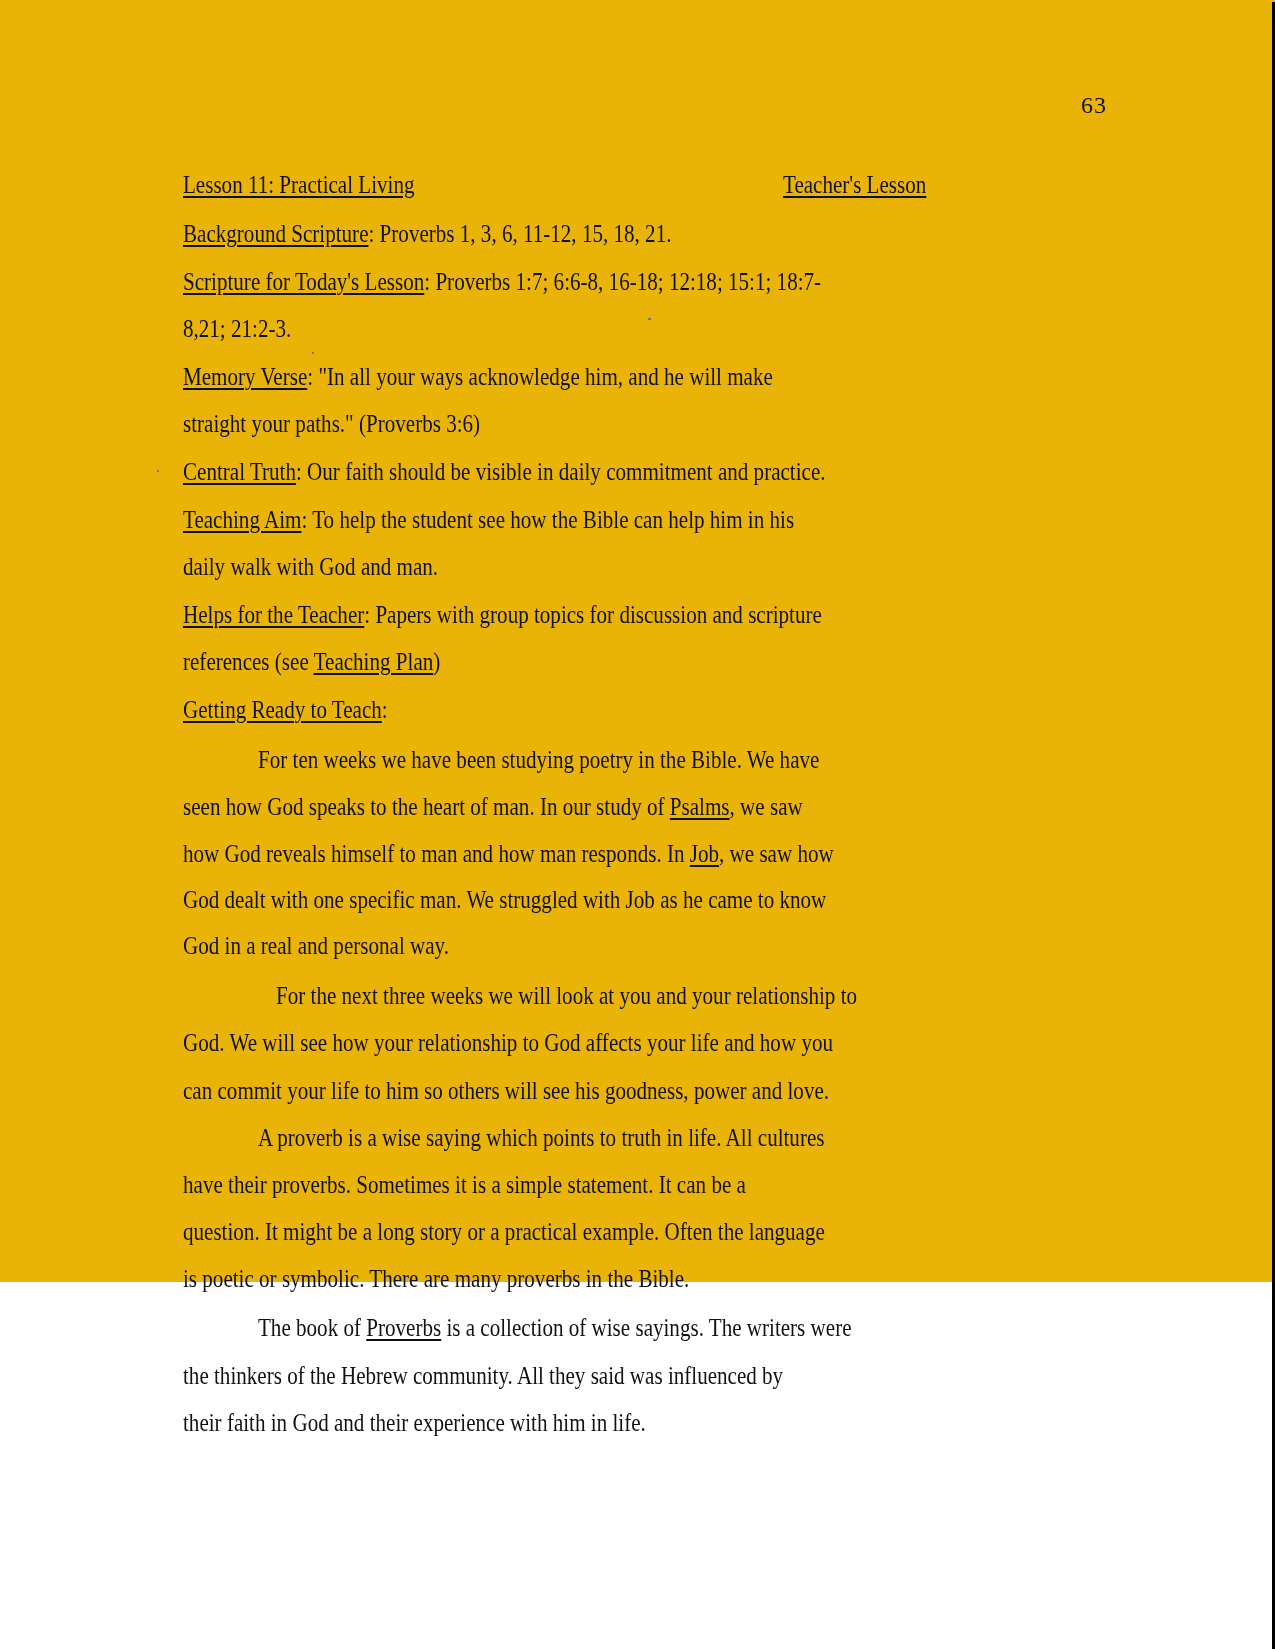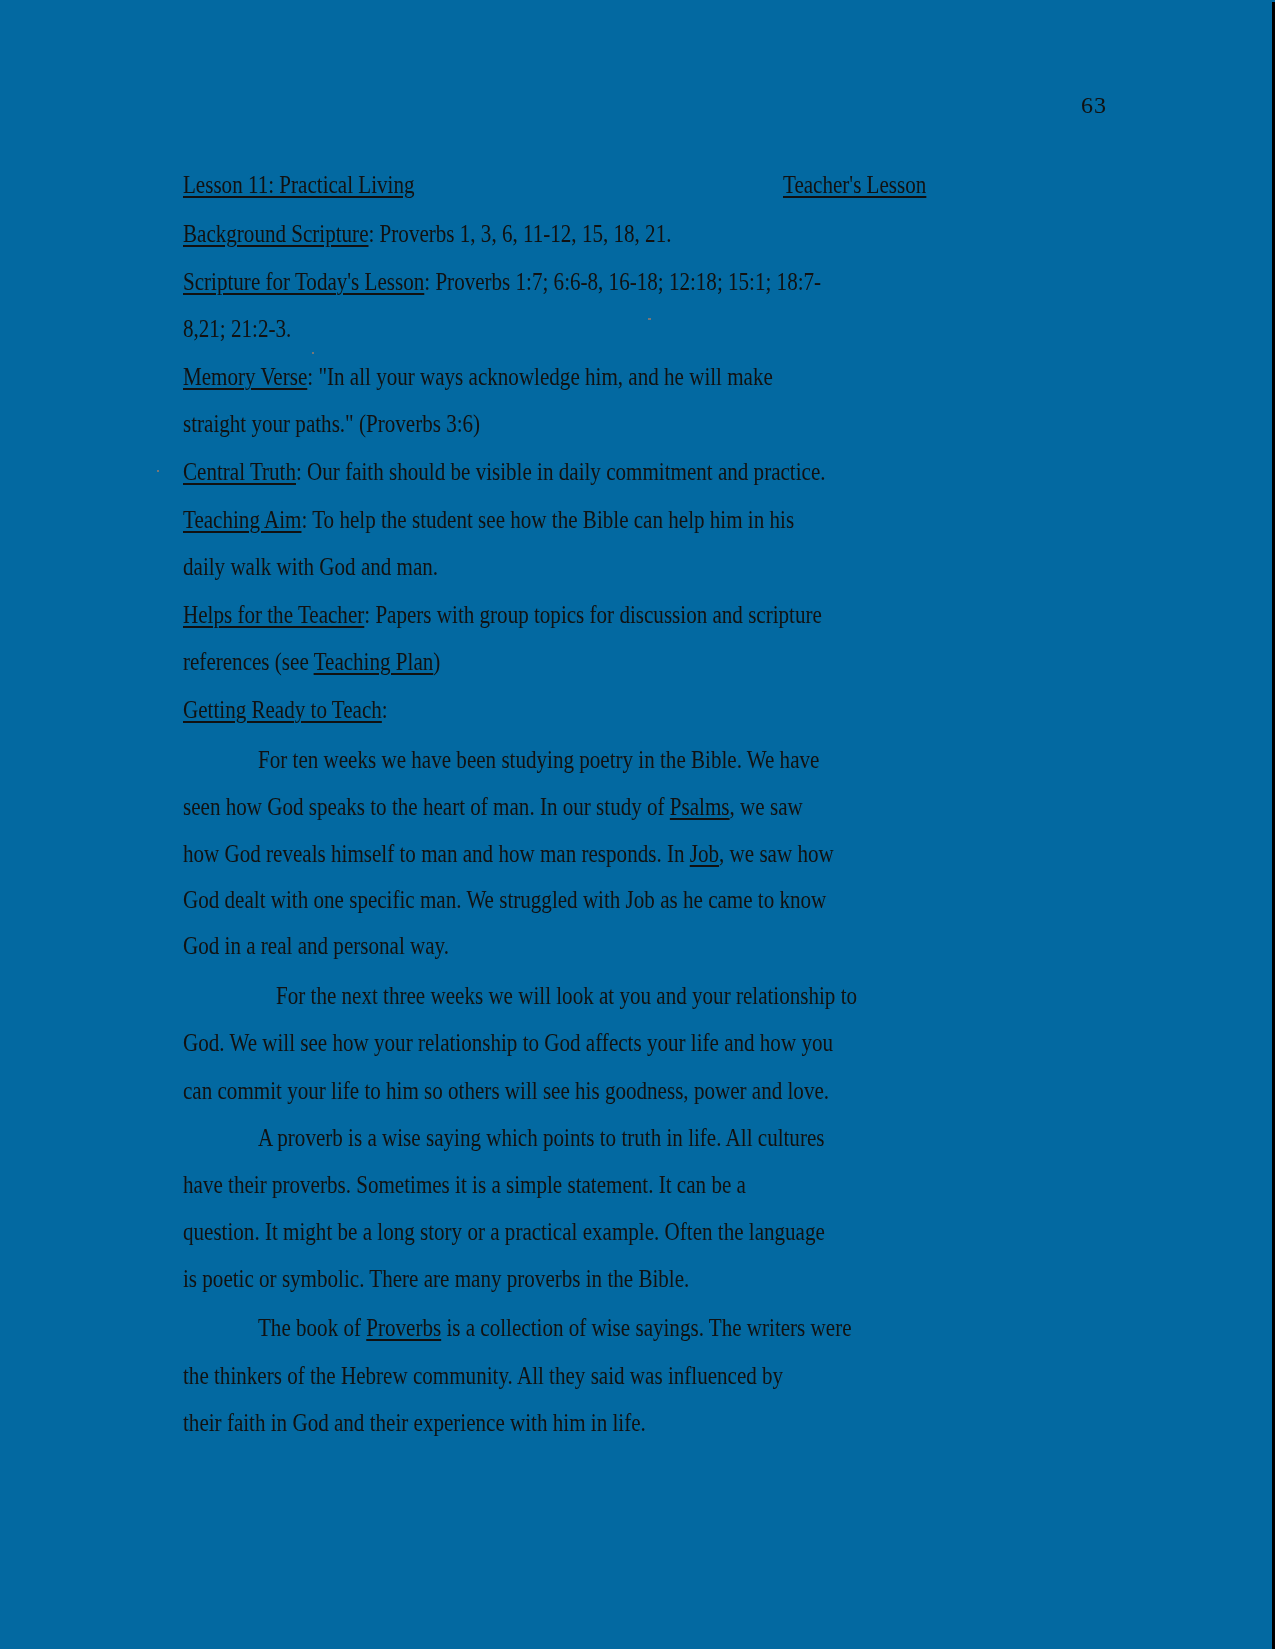--- a/index.html
+++ b/index.html
@@ -11,22 +11,22 @@
       width: 1275px;
       height: 1649px;
       position: relative;
       overflow: hidden;
       font-family: "Liberation Serif", "DejaVu Serif", serif;
       color: #111111;
     }
     .page {
       position: absolute;
       left: 0; top: 0;
-      width: 1275px; height: 1649px;
-      background: #0369a1;
+      width: 1275px; height: 1282px;
+      background: #eab308;
     }
     .edge-bar {
       position: absolute;
       left: 1272px;
       top: 2px;
       width: 3px;
       height: 1647px;
       background: #000000;
     }
     .page-number {

